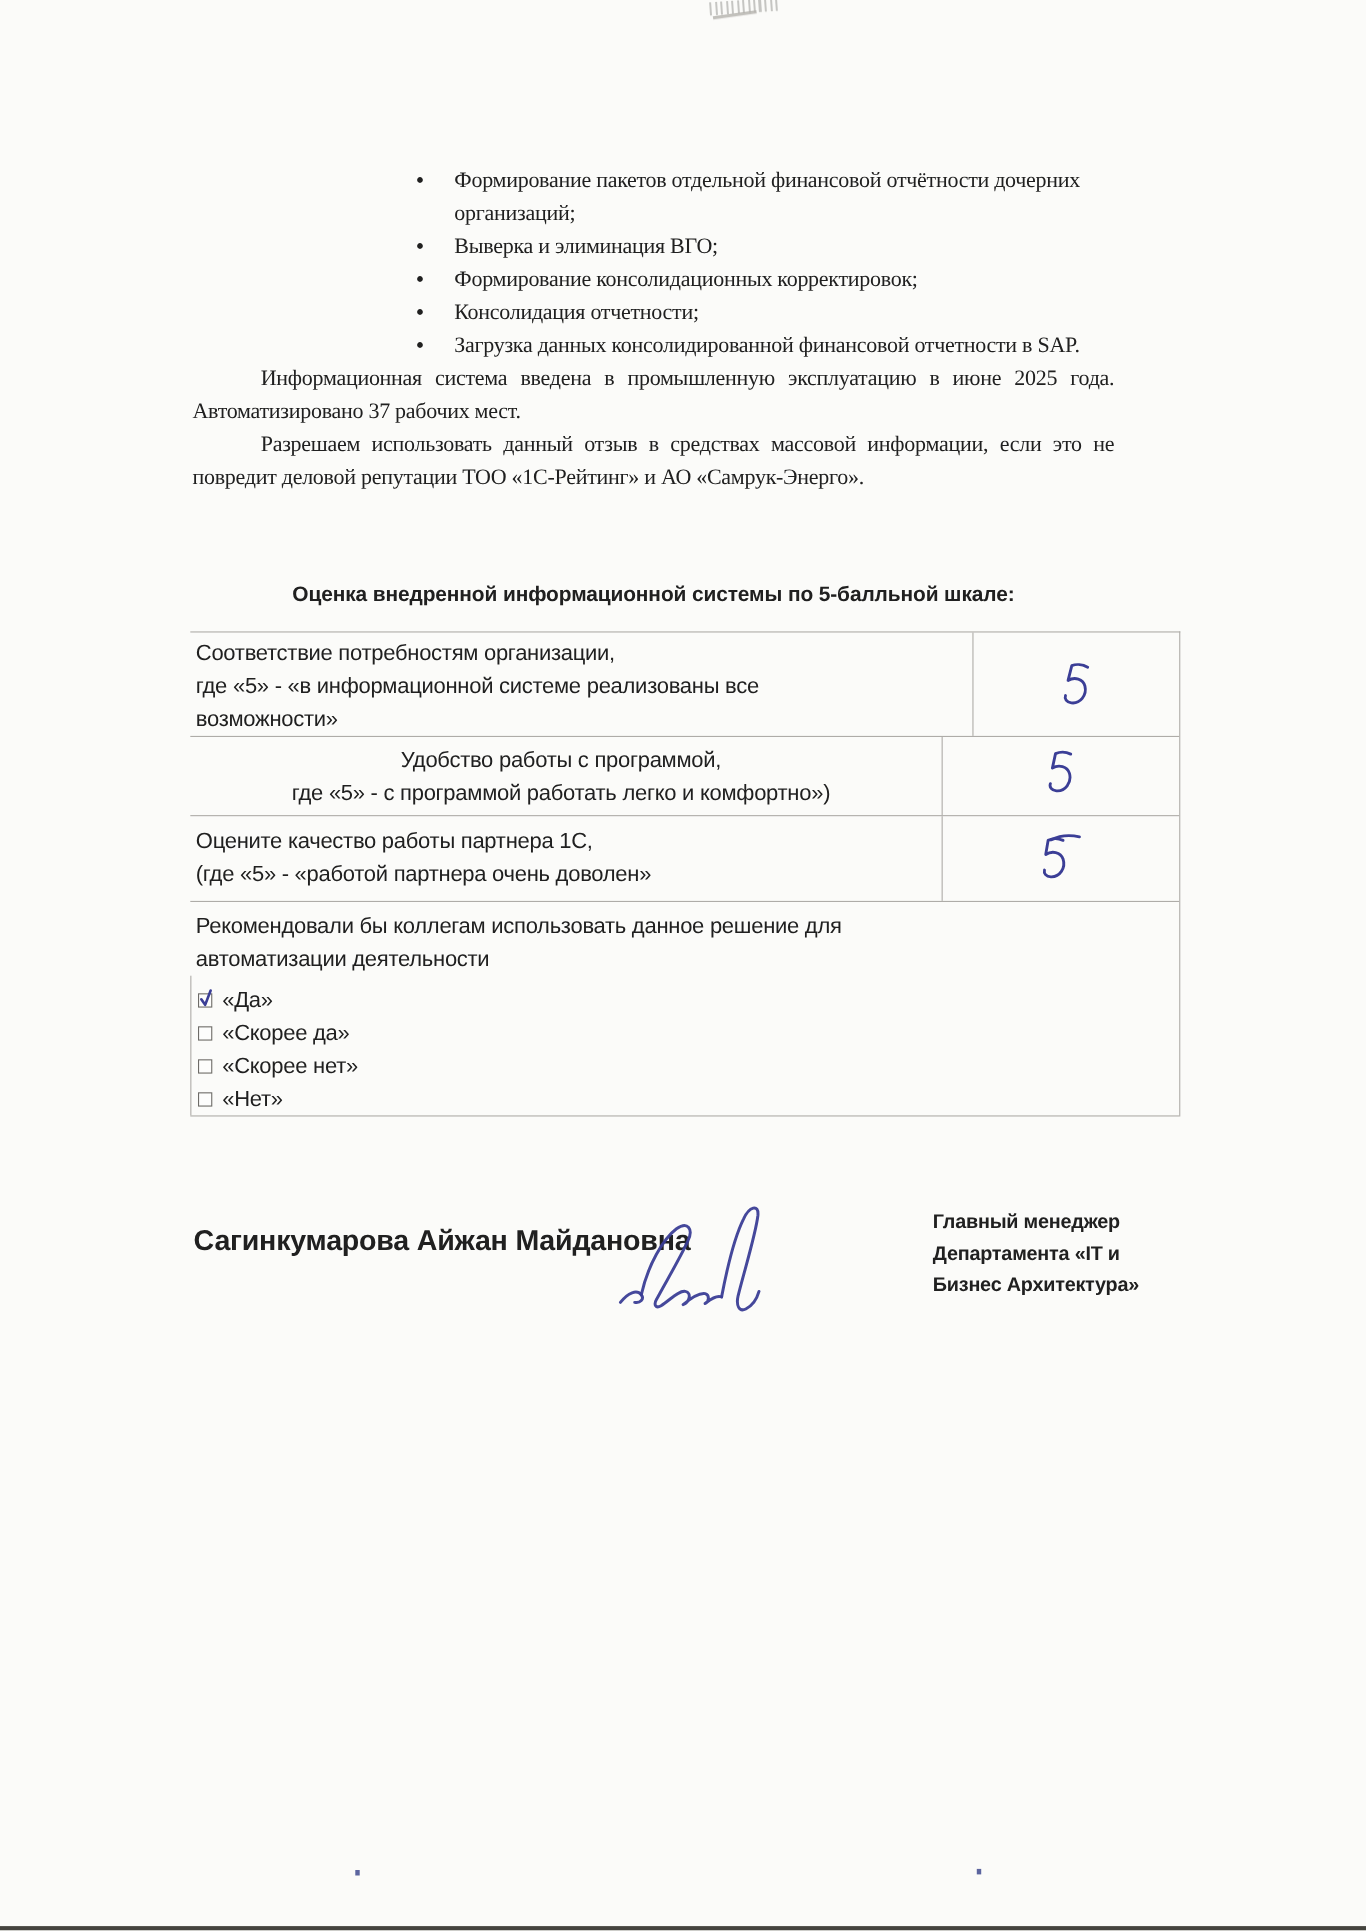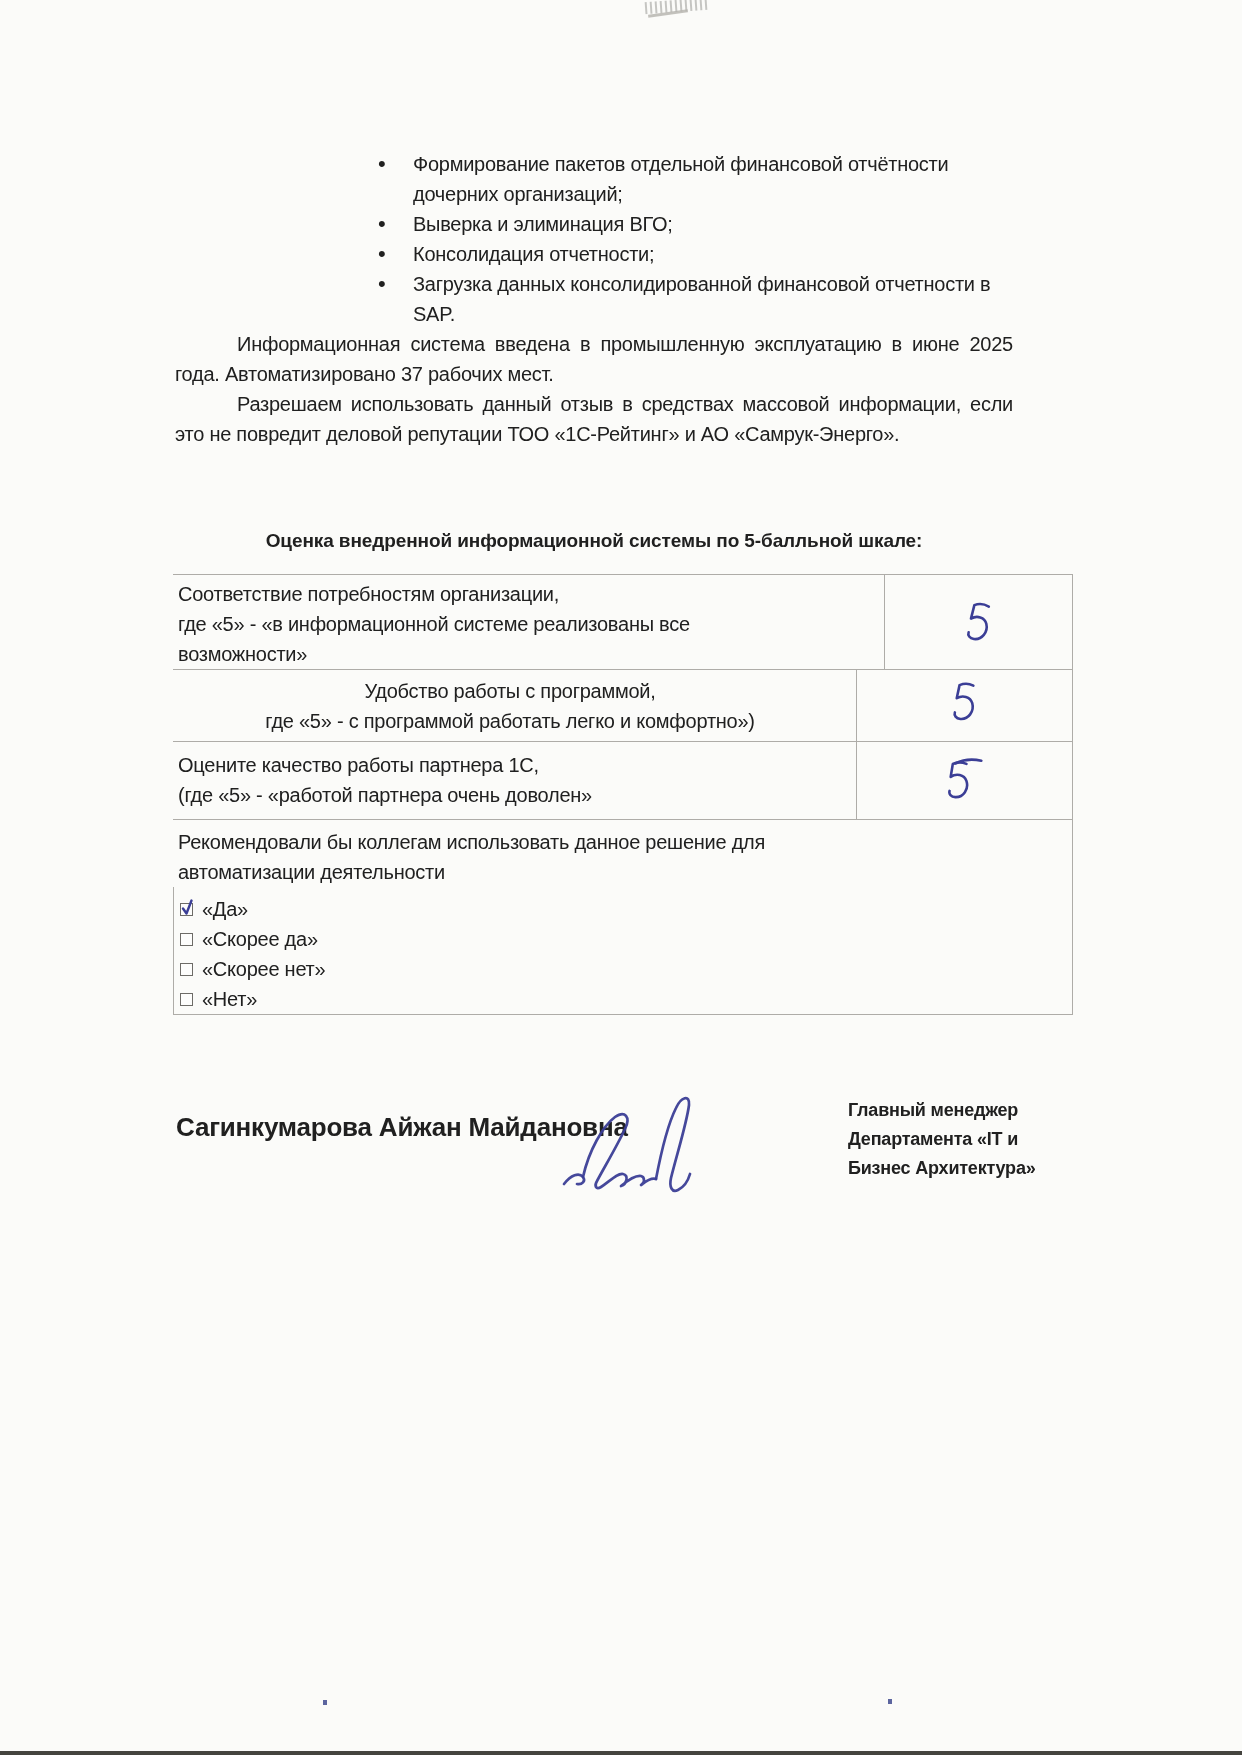--- a/index.html
+++ b/index.html
@@ -31,21 +31,21 @@
     background:#b5b3ae; opacity:.8; transform:rotate(-8deg); filter:blur(.4px);
   }
   .scan-bottom-edge {
     position:absolute; left:0; right:0; bottom:0; height:4px; background:#45443f;
   }
   .scan-speck { position:absolute; width:4px; height:5px; background:#3f4a8f; opacity:.85; }
   .speck-a { left:323px; top:1700px; }
   .speck-b { left:888px; top:1699px; }
 
   
-  .text-block { position:absolute; left:175px; top:149px; width:838px; line-height:30px; }
+  .text-block { position:absolute; left:175px; top:149px; width:838px; line-height:30px;font-family:Liberation Serif, serif; }
   ul.bullets { list-style:none; }
   ul.bullets li { position:relative; padding-left:238px; }
   ul.bullets li::before {
     content:"•"; position:absolute; left:203px; top:0; font-size:22px;
   }
   .paras p { text-align:justify; text-indent:62px; }
 
   
   .rating-heading {
     position:absolute; left:175px; top:530px; width:838px;
@@ -104,20 +104,21 @@
 <div class="scan-artifact"></div>
 <div class="scan-artifact2"></div>
 <div class="scan-speck speck-a"></div>
 <div class="scan-speck speck-b"></div>
 <div class="scan-bottom-edge"></div>
 
 <div class="text-block">
   <ul class="bullets">
     <li>Формирование пакетов отдельной финансовой отчётности дочерних организаций;</li>
     <li>Выверка и элиминация ВГО;</li>
+    <li>Формирование консолидационных корректировок;</li>
     <li>Консолидация отчетности;</li>
     <li>Загрузка данных консолидированной финансовой отчетности в SAP.</li>
   </ul>
   <div class="paras">
     <p>Информационная система введена в промышленную эксплуатацию в июне 2025 года. Автоматизировано 37 рабочих мест.</p>
     <p>Разрешаем использовать данный отзыв в средствах массовой информации, если это не повредит деловой репутации ТОО «1С-Рейтинг» и АО «Самрук-Энерго».</p>
   </div>
 </div>
 
 <div class="rating-heading">Оценка внедренной информационной системы по 5-балльной шкале:</div>

